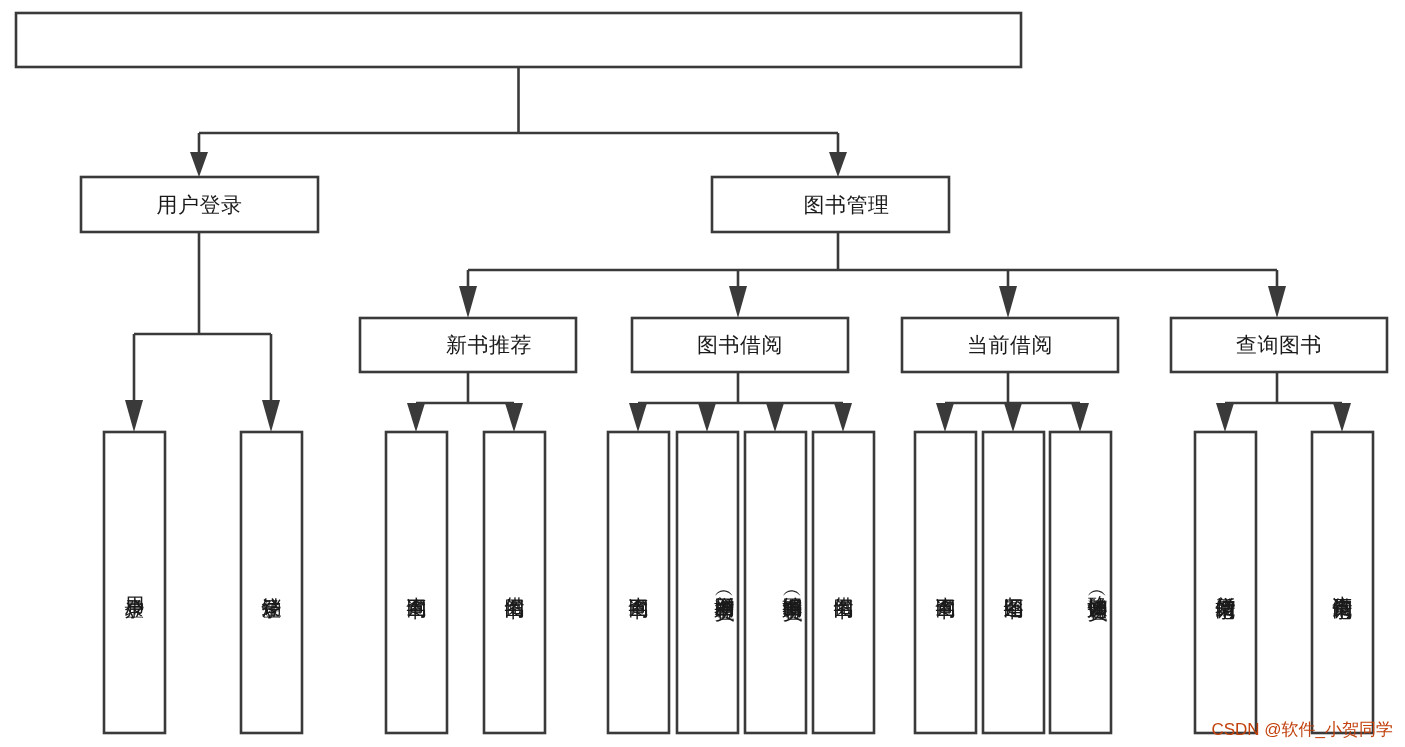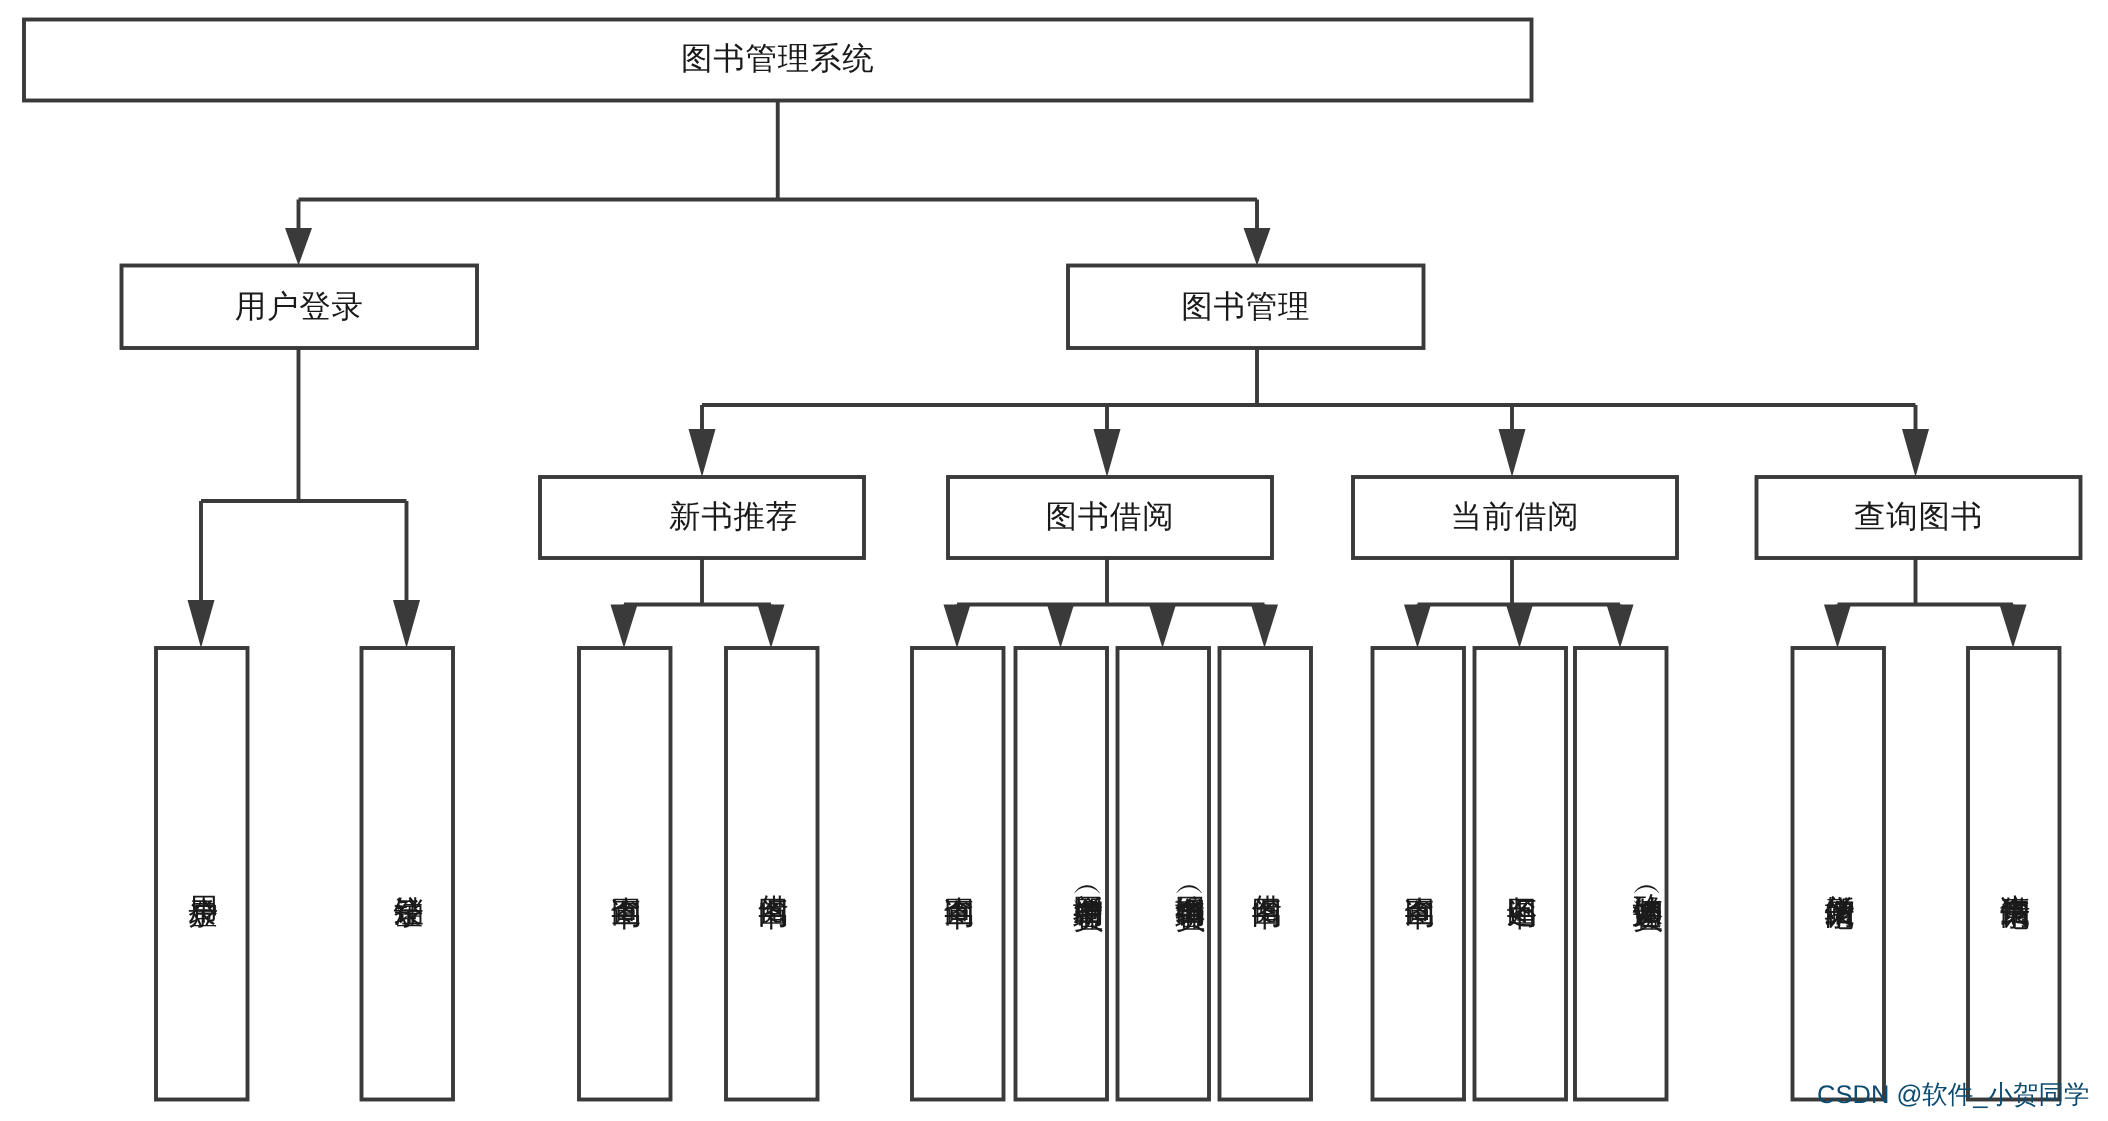--- a/index.html
+++ b/index.html
@@ -74,21 +74,21 @@
     line-height: 1.35;
     letter-spacing: 1px;
     align-items: center;
     justify-content: center;
   }
   #watermark {
     position: absolute;
     right: 12px;
     bottom: 6px;
     font-size: 17px;
-    color: #0c4a6e;
+    color: #c2410c;
     font-family: "Liberation Sans", "DejaVu Sans", sans-serif;
     white-space: nowrap;
     pointer-events: none;
   }
 </style>
 </head>
 <body>
 
 <div id="diagram-root">
 
@@ -180,24 +180,23 @@
 
       <rect class="node-box" x="915" y="432" width="61" height="301"></rect>
       <rect class="node-box" x="983" y="432" width="61" height="301"></rect>
       <rect class="node-box" x="1050" y="432" width="61" height="301"></rect>
 
       <rect class="node-box" x="1195" y="432" width="61" height="301"></rect>
       <rect class="node-box" x="1312" y="432" width="61" height="301"></rect>
     </g>
   </svg>
 
-  <div class="node-label horizontal" style="left:16px; top:13px; width:1005px; height:54px;">图书管理系统</div>
 
   <div class="node-label horizontal" style="left:81px; top:177px; width:237px; height:55px;">用户登录</div>
-  <div class="node-label horizontal" style="left:712px; top:177px; width:237px; height:55px;">图书管理</div>
+  <div class="node-label horizontal" style="left:728px; top:177px; width:237px; height:55px;">图书管理</div>
 
   <div class="node-label horizontal" style="left:360px; top:318px; width:216px; height:54px;padding-left:42px;">新书推荐</div>
   <div class="node-label horizontal" style="left:902px; top:318px; width:216px; height:54px;">当前借阅</div>
   <div class="node-label horizontal" style="left:632px; top:318px; width:216px; height:54px;">图书借阅</div>
   <div class="node-label horizontal" style="left:1171px; top:318px; width:216px; height:54px;">查询图书</div>
 
   <div class="node-label vertical-center" style="left:104px; top:432px; width:61px; height:301px;">用户登录</div>
   <div class="node-label vertical-center" style="left:241px; top:432px; width:61px; height:301px;">注销登录</div>
 
   <div class="node-label vertical-center" style="left:386px; top:432px; width:61px; height:301px;">查询图书</div>

